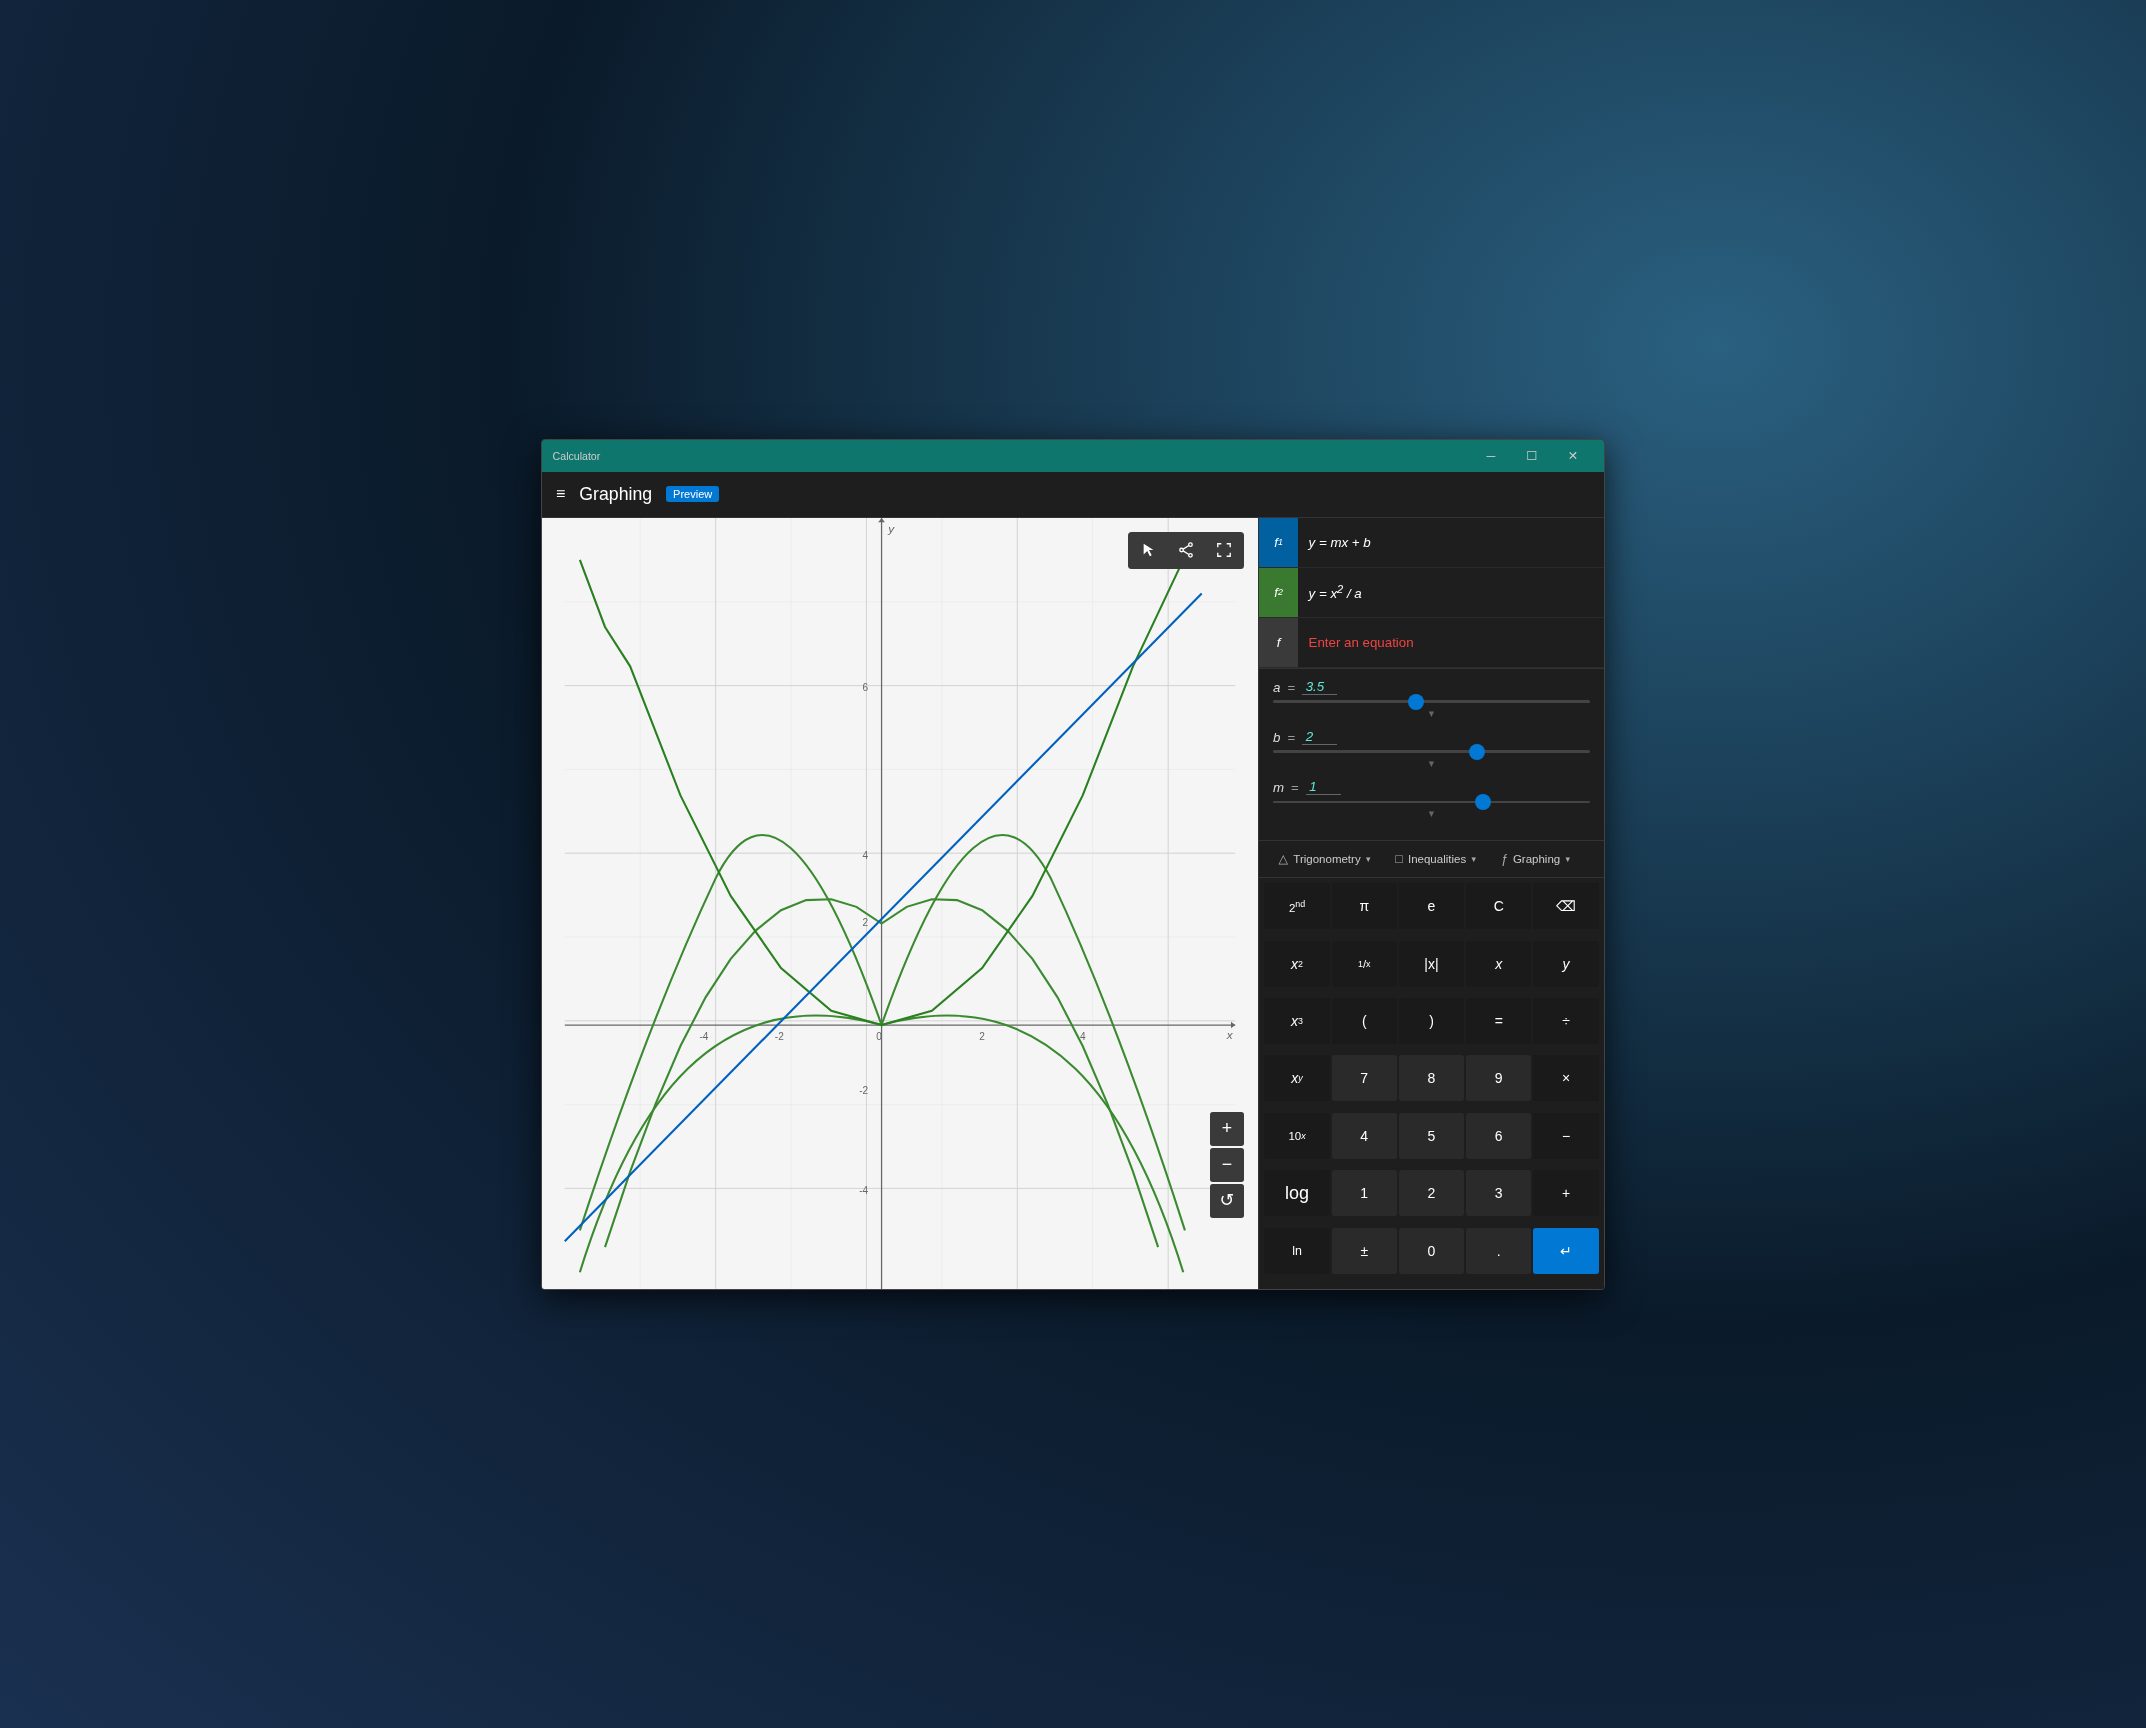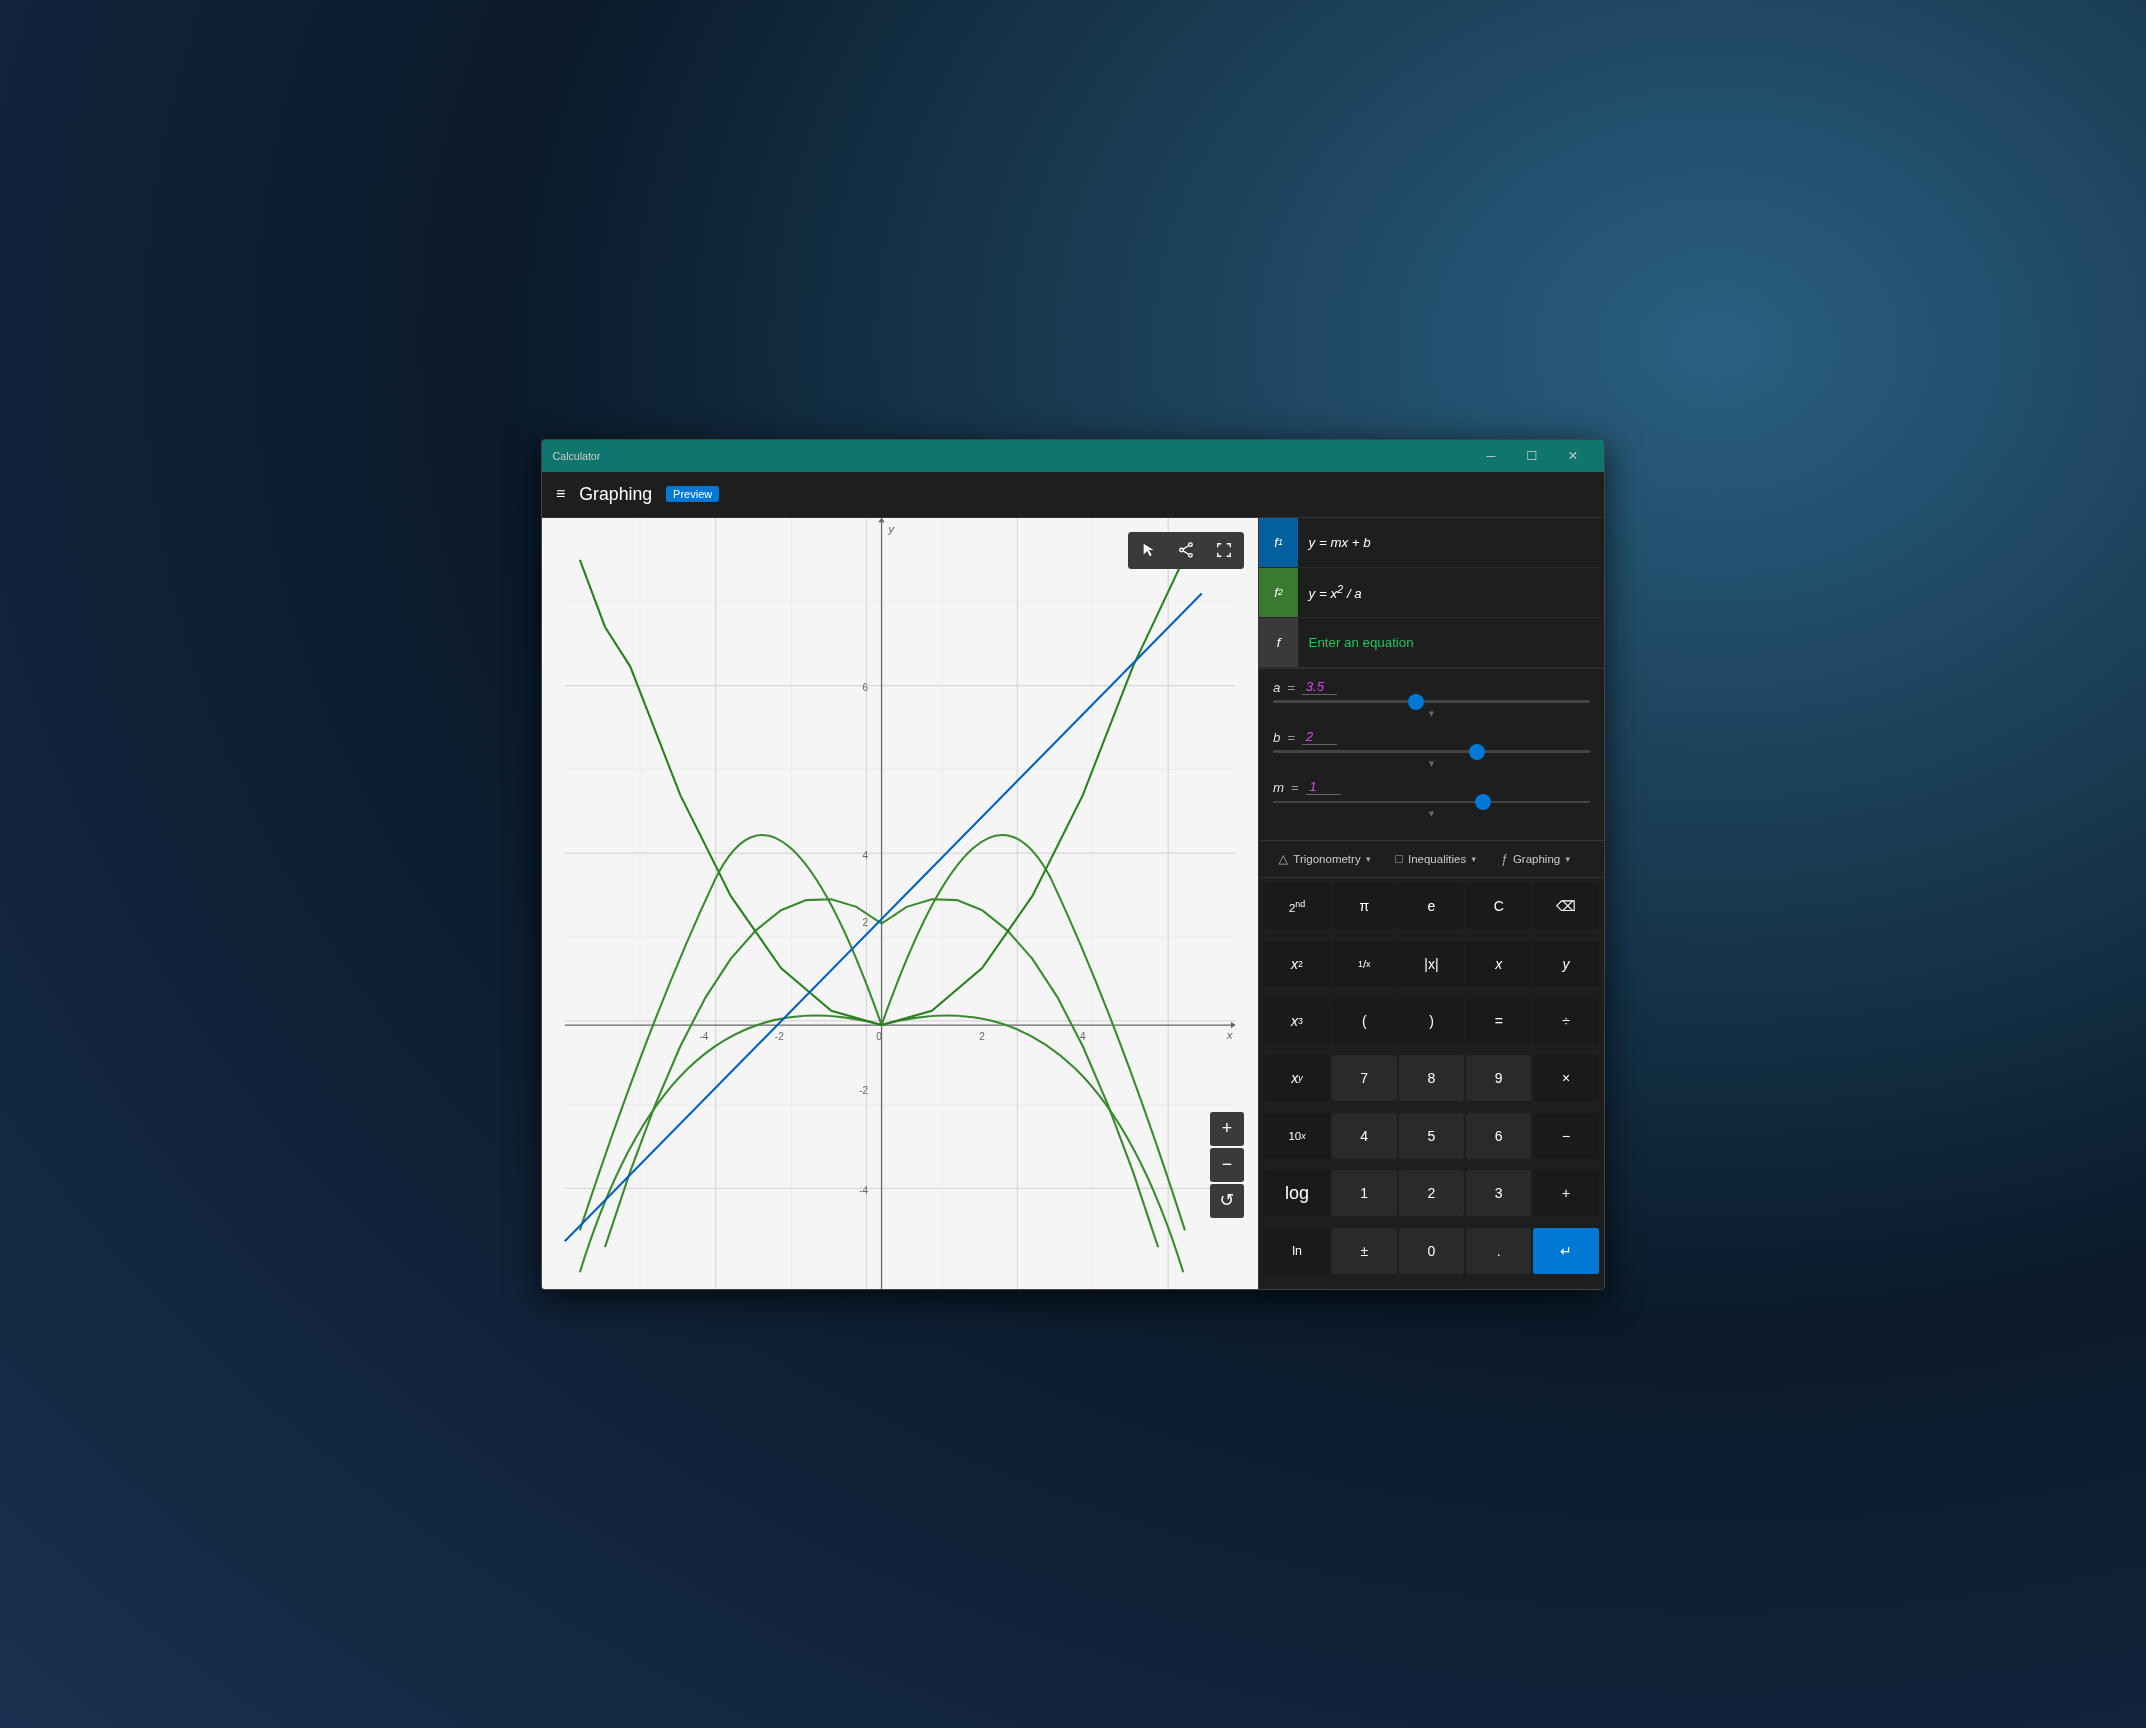--- a/index.html
+++ b/index.html
@@ -193,21 +193,21 @@
     .eq-color-tab.gray { background: #3a3a3a; }
 
     .eq-formula {
       flex: 1;
       padding: 0 10.6px;
       color: #fff;
       font-size: 13.3px;
       font-style: italic;
     }
     .eq-formula .placeholder {
-      color: #22c55e;
+      color: #ef4444;
       font-style: normal;
     }
 
     
     .variables-panel {
       padding: 10.6px 14px;
       border-bottom: 0.9px solid #333;
     }
 
     .variable-row {
@@ -222,21 +222,21 @@
       color: #fff;
       font-size: 13.3px;
       font-style: italic;
     }
     .var-name { font-style: italic; color: #ddd; }
     .var-equals { color: #999; font-style: normal; }
     .var-value {
       border-bottom: 0.9px solid #666;
       padding: 0 3.5px;
       min-width: 35px;
-      color: #d946ef;
+      color: #5eead4;
     }
 
     .slider-container {
       display: flex;
       align-items: center;
       gap: 7px;
     }
 
     .var-slider {
       flex: 1;

